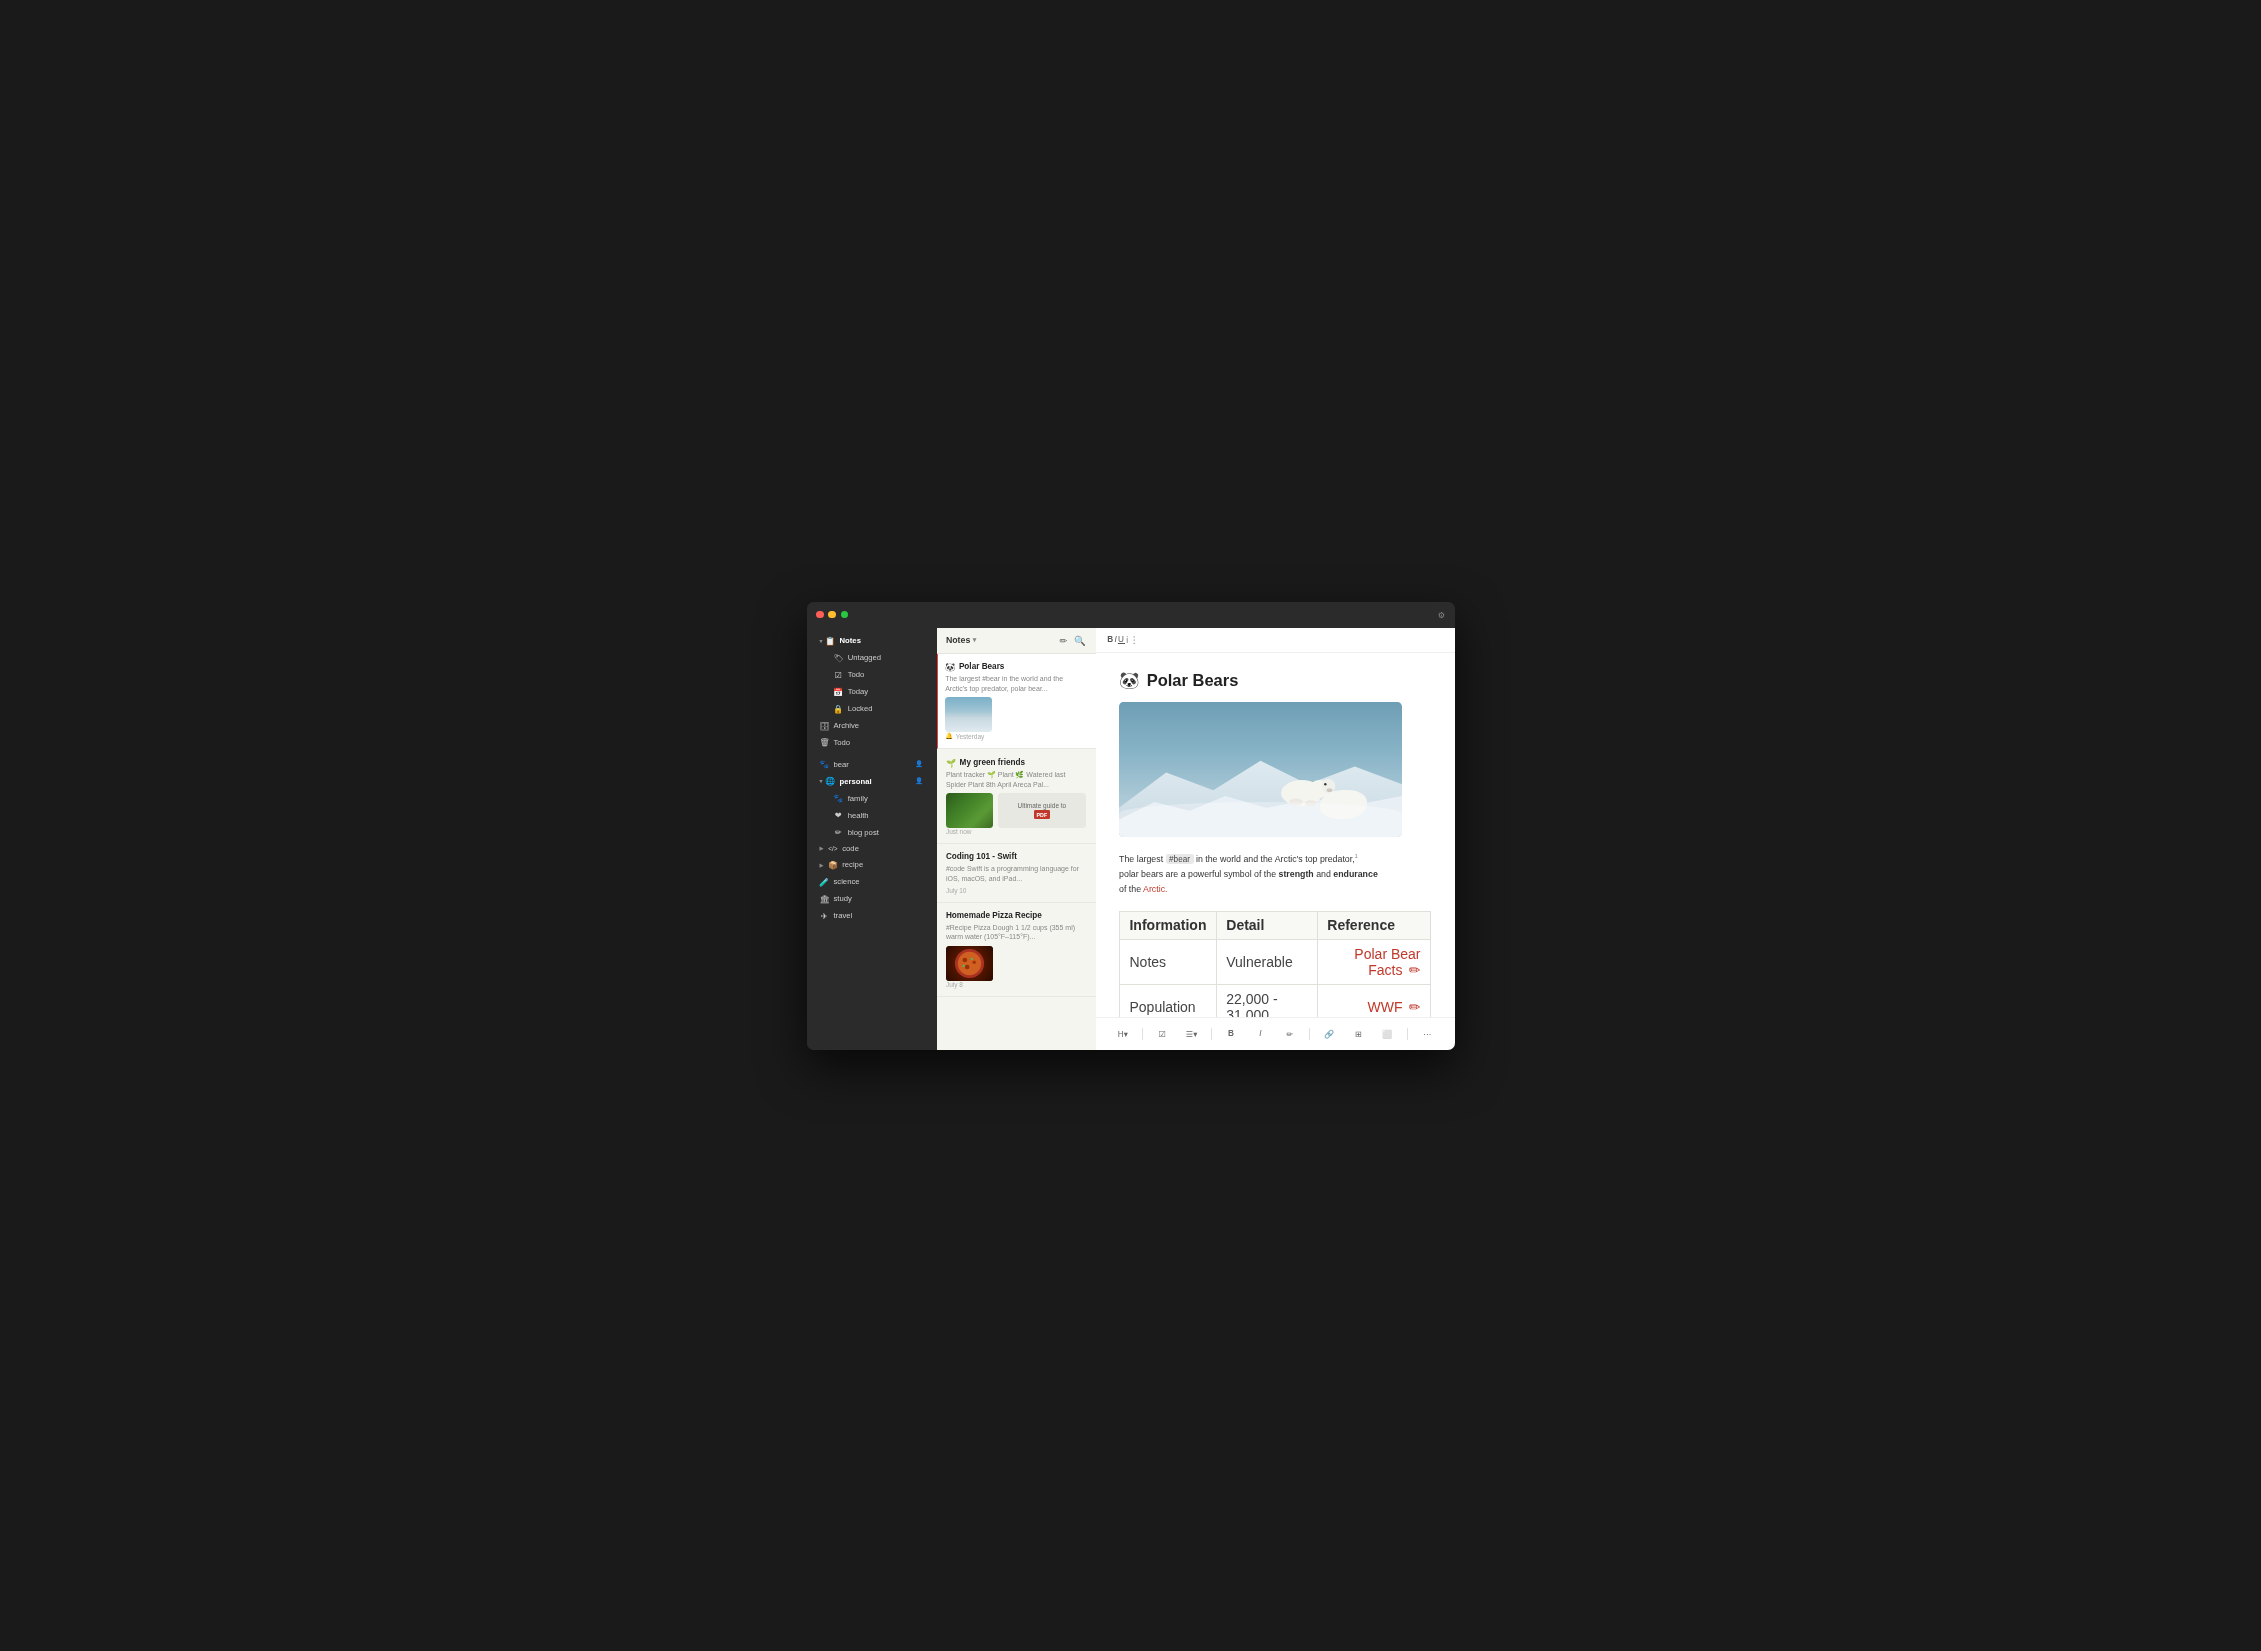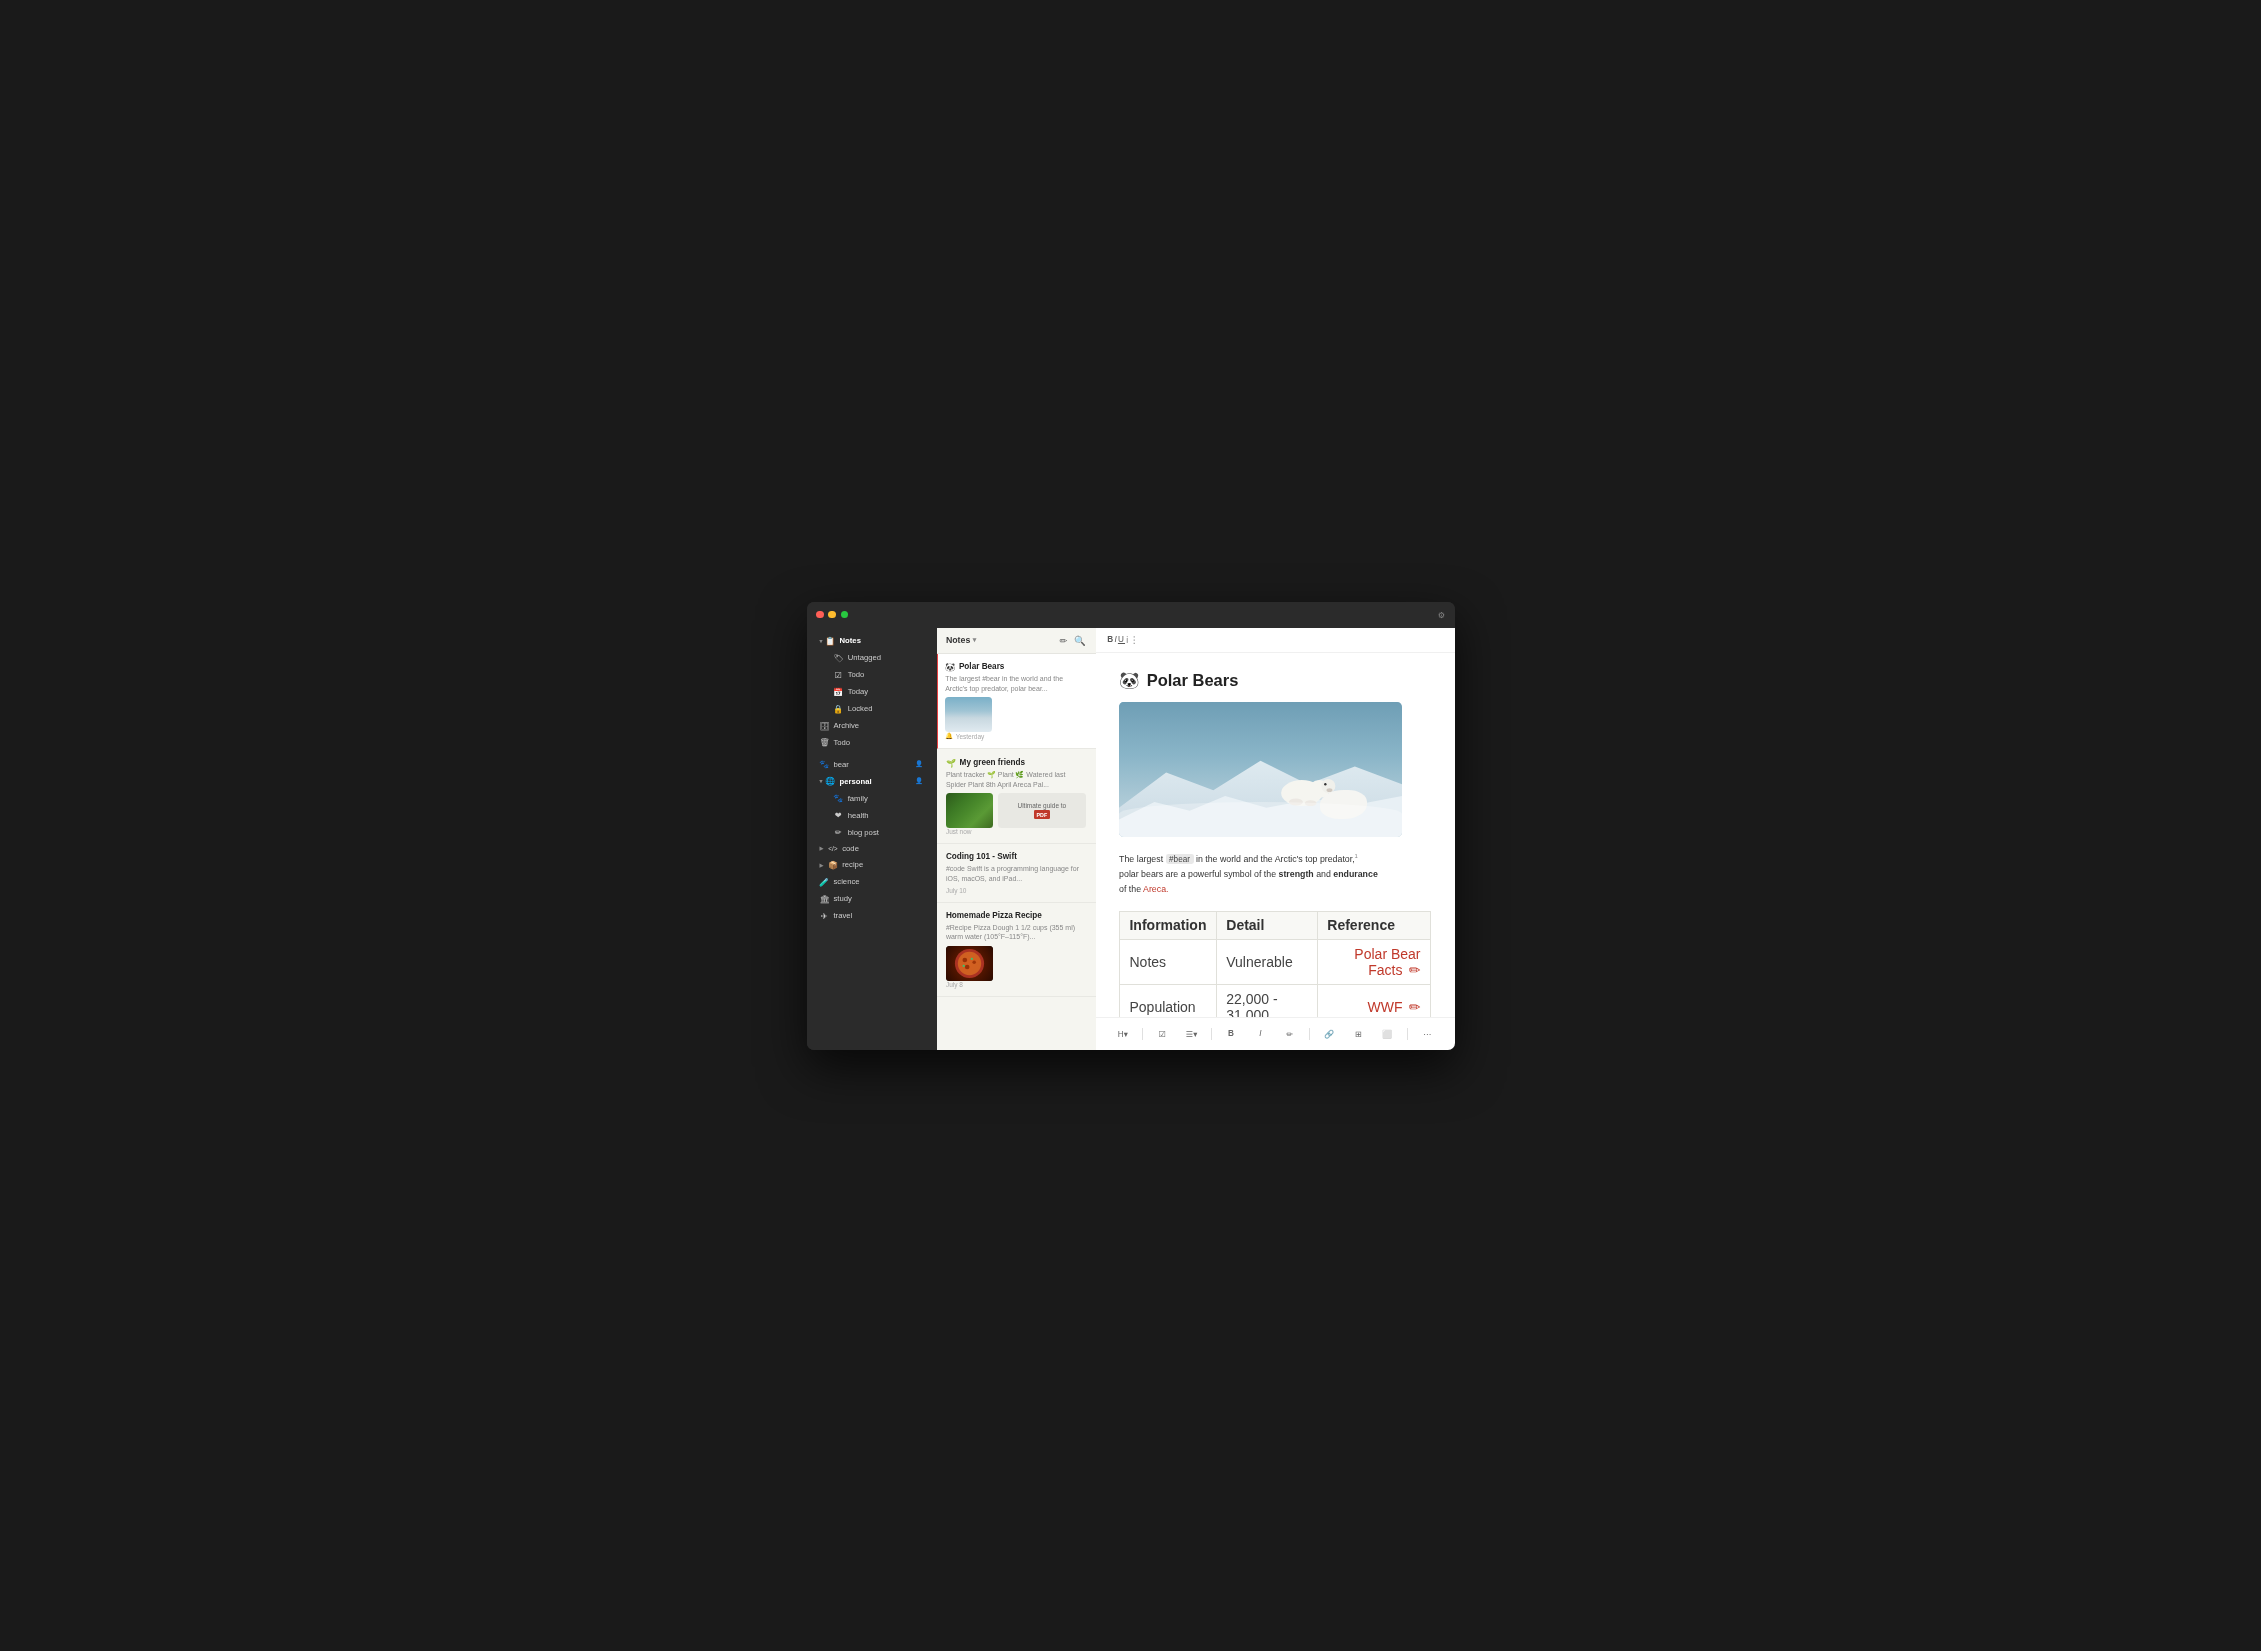--- a/index.html
+++ b/index.html
@@ -571,21 +571,21 @@
           </svg>
         </div>
 
         <div class="editor-body">
           <span>The largest </span>
           <span class="tag-highlight">#bear</span>
           <span> in the world and the Arctic's top predator,</span><sup class="superscript">1</sup>
           <br>
           <span>polar bears are a powerful symbol of the </span><strong>strength</strong><span> and </span><strong>endurance</strong>
           <br>
-          <span>of the </span><a class="link-text" href="#">Areca.</a>
+          <span>of the </span><a class="link-text" href="#">Arctic.</a>
         </div>
 
         <table class="note-table">
           <thead>
             <tr>
               <th>Information</th>
               <th>Detail</th>
               <th>Reference</th>
             </tr>
           </thead>

